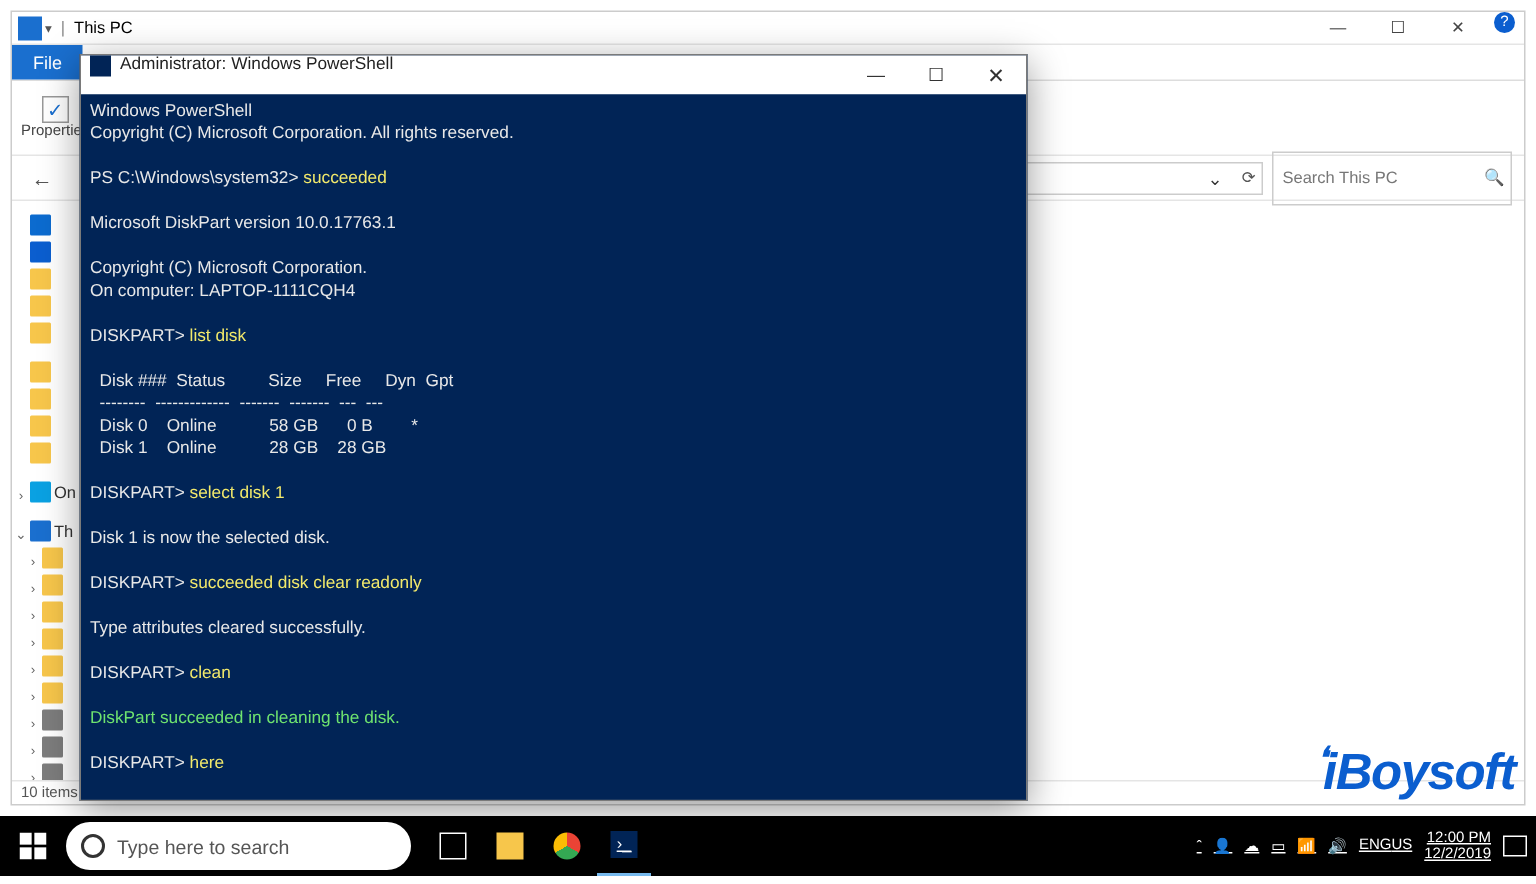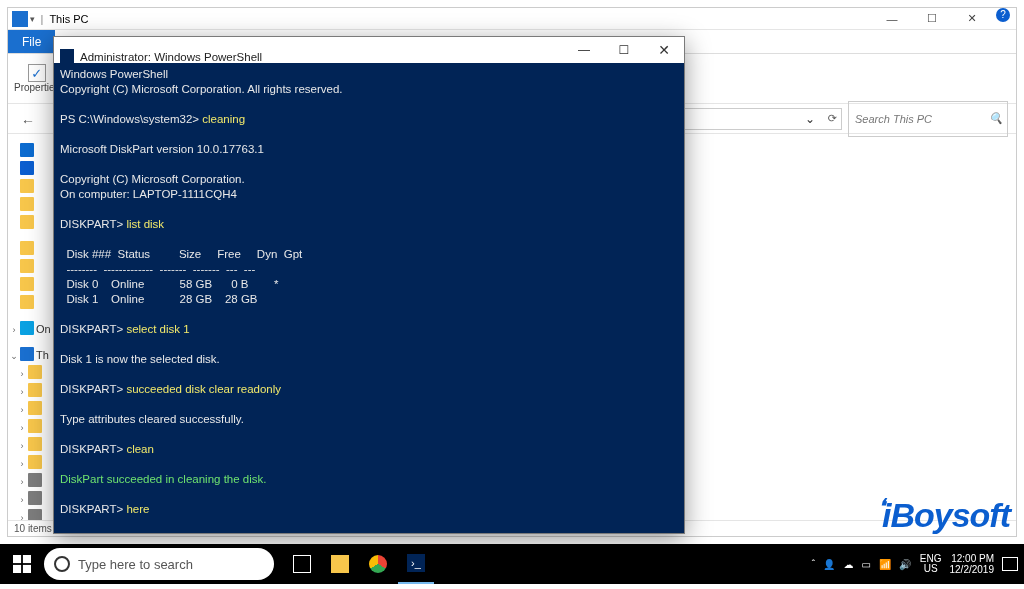--- a/index.html
+++ b/index.html
@@ -24,21 +24,21 @@
   .ribbon-tabs { height: 24px; display:flex; align-items:stretch; font-size:12px; border-bottom:1px solid #ddd;}
   .ribbon-tab-file { background:#1a6fcf; color:#fff; padding:0 14px; display:flex; align-items:center;text-align:center; }
   .ribbon-collapsed { height: 50px; border-bottom:1px solid #e5e5e5; display:flex; align-items:center; padding-left:6px; position:relative;}
   .prop-group { display:flex; flex-direction:column; align-items:center; font-size:10px; color:#444;}
   .prop-group .chk { width:18px; height:18px; border:1px solid #999; display:flex; align-items:center; justify-content:center; color:#1a6fcf; font-size:13px;}
 
   .address-row { height:30px; display:flex; align-items:center; gap:6px; padding:0 8px; border-bottom:1px solid #e5e5e5;}
   .nav-btn { width:24px; height:24px; color:#555; display:flex; align-items:center; justify-content:center; font-size:14px;}
   .address-bar { flex:1; height:22px; border:1px solid #ccc; display:flex; align-items:center; padding:0 6px; font-size:12px; color:#333; position:relative;}
   .address-bar .refresh { position:absolute; right:4px; color:#555; font-size:11px;}
-  .search-box { width:160px; height:22px; border:1px solid #ccc; display:flex; align-items:center; padding:17px 6px; font-size:11px; color:#777; position:relative;font-style:italic;}
+  .search-box { width:160px; height:22px; border:1px solid #ccc; display:flex; align-items:center; padding:17px 6px; font-size:11px; color:#777; position:relative;}
   .search-box .mag { position:absolute; right:4px; color:#555;}
 
   .explorer-body { position:absolute; left:0; right:0; top:127px; bottom:16px; display:flex;}
   .explorer-body .tree { width: 46px; overflow:hidden; font-size:11px; color:#333; padding-top:6px;}
   .tree-item { display:flex; align-items:flex-end; gap:2px; padding:2px 2px; height:18px;}
   .tree-item.expand::before{content:"›"; font-size:9px; color:#666;width:8px;text-align:center;}
   .tree-item.expanded::before{content:"⌄"; font-size:9px; color:#666;width:8px;text-align:center;}
   .tree-item.noexp::before{content:" ";width:8px;}
   .tree-icon{width:14px;height:14px;background:#f7c64b;border-radius:1px;}
   .tree-icon.blue{background:#0c6bcf;}
@@ -50,41 +50,41 @@
   .folder-glyph{width:42px;height:36px;background:#f7c64b;border-radius:2px;position:relative;display:flex;align-items:center;justify-content:center;}
   .folder-glyph .arrow{position:absolute;left:4px;bottom:2px;color:#0c6bcf;font-size:16px;font-weight:bold;}
   .status-strip{position:absolute;left:0;right:0;bottom:0;height:16px;font-size:10px;color:#555;padding-left:6px;display:flex;align-items:center;border-top:1px solid #e5e5e5;}
 
   
   .ps-window{
     position:absolute;left:53px;top:36px;width:632px;height:498px;
     background:#012456; box-shadow:0 6px 24px rgba(0,0,0,.4);
     display:flex; flex-direction:column; border:1px solid #7a7a7a;
   }
-  .ps-titlebar{height:26px;background:#fff;display:flex;align-items:flex-end;font-size:11.5px;color:#222;padding-left:6px;}
+  .ps-titlebar{height:26px;background:#fff;display:flex;align-items:flex-start;font-size:11.5px;color:#222;padding-left:6px;}
   .ps-titlebar .icon{width:14px;height:14px;background:#012456;margin-right:6px;}
   .ps-titlebar .controls{margin-left:auto;display:flex;}
   .ps-titlebar .win-btn{width:40px;height:26px;display:flex;align-items:center;justify-content:center;font-size:12px;color:#333;}
   .ps-titlebar .win-btn.close{font-size:14px;}
   .ps-body{flex:1;background:#012456;color:#e8e8e8;font-family:Consolas,"Courier New",monospace;font-size:11.5px;line-height:14px;padding:4px 6px;white-space:pre;overflow:hidden;}
   .ps-body .y{color:#f2e96b;}
   .ps-body .g{color:#6fe36f;}
 
   
-  .taskbar{position:absolute;left:0;right:0;bottom:5px;height:40px;background:#000;display:flex;align-items:center;color:#fff;}
+  .taskbar{position:absolute;left:0;right:0;bottom:5px;height:40px;background:#000;display:flex;align-items:center;color:#fff;text-decoration:underline;}
   .start-btn{width:44px;height:40px;display:flex;align-items:center;justify-content:center;}
   .start-btn svg{width:18px;height:18px;}
   .search-pill{display:flex;align-items:center;background:#fff;color:#555;height:32px;border-radius:16px;padding:0 10px;font-size:13px;min-width:230px;gap:8px;}
   .search-pill .circle{width:16px;height:16px;border:2px solid #333;border-radius:50%;}
   .task-icons{display:flex;align-items:center;gap:2px;margin-left:10px;}
   .tb-icon{width:36px;height:40px;display:flex;align-items:center;justify-content:center;}
   .tb-icon .sq{width:18px;height:18px;}
   .tray{margin-left:auto;display:flex;align-items:center;gap:8px;padding-right:6px;font-size:10px;}
   .tray .col{display:flex;flex-direction:column;align-items:flex-end;line-height:11px;}
-  .tray .lang{display:flex;flex-direction:column;align-items:center;line-height:10px;font-size:10px;}
+  .tray .lang{display:flex;flex-direction:row;align-items:center;line-height:10px;font-size:10px;}
   .tray .notif{width:16px;height:14px;border:1px solid #fff;}
 
   
   .watermark{position:absolute;right:14px;bottom:54px;font-family:Georgia,"Times New Roman",serif;font-style:italic;font-weight:700;font-size:34px;color:#0b5ecf;letter-spacing:-1px;}
   .watermark .drop::before{content:"❛";font-size:20px;position:relative;top:-14px;left:2px;color:#0b5ecf;}
 </style>
 </head>
 <body>
 
 <div class="explorer">
@@ -217,21 +217,21 @@
     <span>Administrator: Windows PowerShell</span>
     <div class="controls">
       <div class="win-btn">—</div>
       <div class="win-btn">☐</div>
       <div class="win-btn close">✕</div>
     </div>
   </div>
   <div class="ps-body" id="ps-body"><span class="">Windows PowerShell</span>
 <span class="">Copyright (C) Microsoft Corporation. All rights reserved.</span>
 <span class=""></span>
-<span class="">PS C:\Windows\system32&gt; </span><span class="y">cleaning</span>
+<span class="">PS C:\Windows\system32&gt; </span><span class="y">succeeded</span>
 <span class=""></span>
 <span class="">Microsoft DiskPart version 10.0.17763.1</span>
 <span class=""></span>
 <span class="">Copyright (C) Microsoft Corporation.</span>
 <span class="">On computer: LAPTOP-1111CQH4</span>
 <span class=""></span>
 <span class="">DISKPART&gt; </span><span class="y">list disk</span>
 <span class=""></span>
 <span class="">  Disk ###  Status         Size     Free     Dyn  Gpt</span>
 <span class="">  --------  -------------  -------  -------  ---  ---</span>

